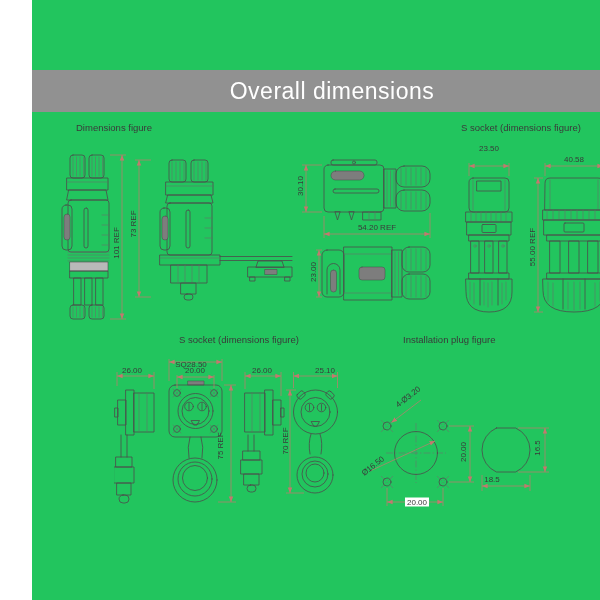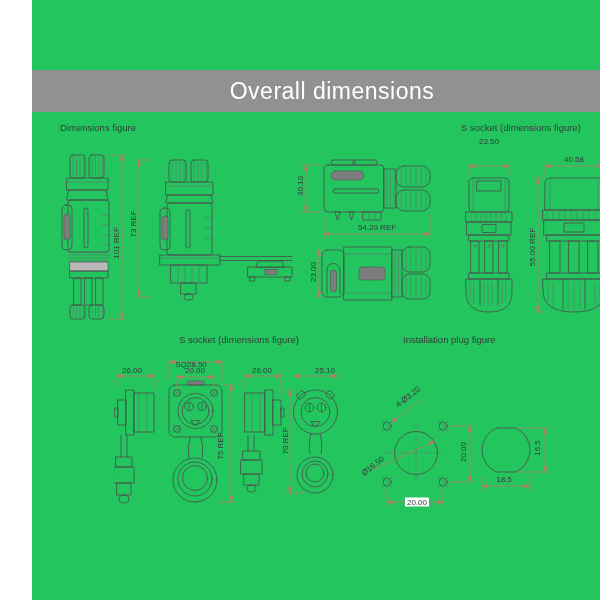--- a/index.html
+++ b/index.html
@@ -25,21 +25,21 @@
 </style>
 </head>
 <body>
 
 <div id="page">
 
   <div class="banner">
     <span>Overall dimensions</span>
   </div>
 
-  <div class="sec" style="left:28px;top:122px">Dimensions figure</div>
+  <div class="sec" style="left:44px;top:122px">Dimensions figure</div>
   <div class="sec" style="left:429px;top:122px">S socket (dimensions figure)</div>
   <div class="sec" style="left:147px;top:334px">S socket (dimensions figure)</div>
   <div class="sec" style="left:371px;top:334px">Installation plug figure</div>
 
   <div class="grp" style="left:25px;top:148px">
     <svg width="245" height="180" viewBox="0 0 245 180">
       <defs>
         <marker id="a1" viewBox="0 0 10 10" refX="10" refY="5" markerWidth="8" markerHeight="8" orient="auto-start-reverse">
             <path d="M0 1L10 5L0 9z" fill="#c4786e"></path>
           </marker>
@@ -317,30 +317,30 @@
         <line x1="120" y1="101" x2="168" y2="101" marker-start="url(#a5)" marker-end="url(#a5)"></line>
       </g>
     </svg>
   </div>
 
   <span class="lbl rot" style="left:84px;top:243px">101 REF</span>
   <span class="lbl rot" style="left:101px;top:224px">73 REF</span>
   <span class="lbl rot" style="left:268px;top:186px">30.10</span>
   <span class="lbl" style="left:345px;top:227px">54.20 REF</span>
   <span class="lbl rot" style="left:281px;top:272px">23.00</span>
-  <span class="lbl" style="left:457px;top:141px">23.50</span>
+  <span class="lbl" style="left:457px;top:148px">23.50</span>
   <span class="lbl" style="left:542px;top:159px">40.58</span>
   <span class="lbl rot" style="left:500px;top:247px">55.00 REF</span>
   <span class="lbl" style="left:100px;top:370px">26.00</span>
   <span class="lbl" style="left:159px;top:364px">SQ28.50</span>
   <span class="lbl" style="left:163px;top:370px">20.00</span>
   <span class="lbl rot" style="left:188px;top:446px">75 REF</span>
   <span class="lbl" style="left:230px;top:370px">26.00</span>
   <span class="lbl" style="left:293px;top:370px">25.10</span>
   <span class="lbl rot" style="left:253px;top:441px">70 REF</span>
   <span class="lbl rot38" style="left:376px;top:397px">4-Ø3.20</span>
   <span class="lbl rot38" style="left:341px;top:466px">Ø16.50</span>
   <span class="lbl rot" style="left:431px;top:452px">20.00</span>
   <span class="lbl bg" style="left:385px;top:502px">20.00</span>
-  <span class="lbl" style="left:472px;top:479px">18.5</span>
+  <span class="lbl" style="left:460px;top:479px">18.5</span>
   <span class="lbl rot" style="left:505px;top:448px">16.5</span>
 
 </div>
 
 </body></html>

